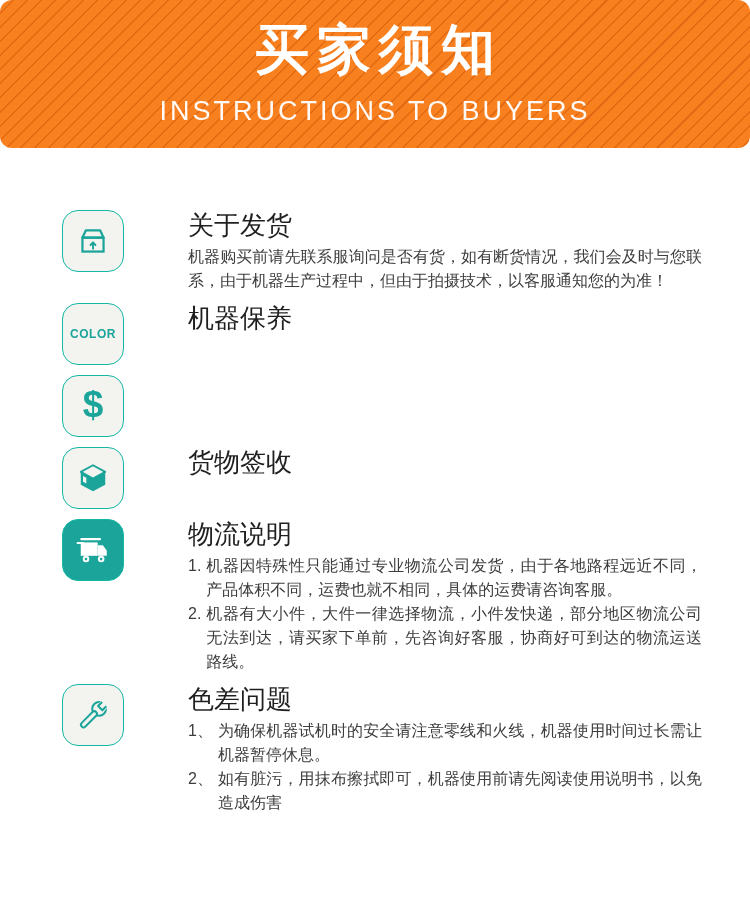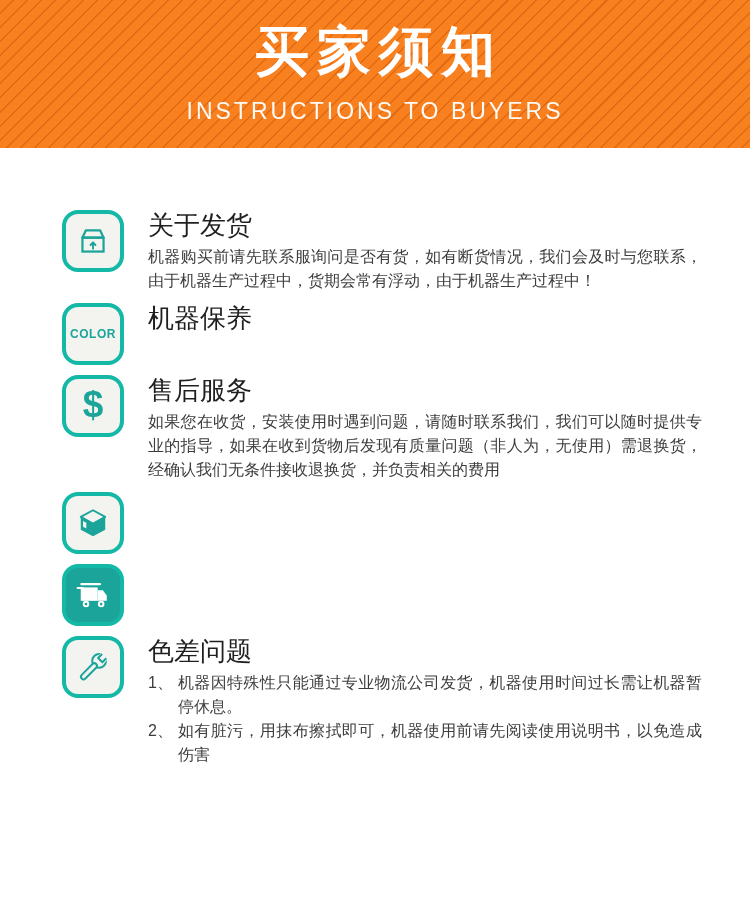--- a/index.html
+++ b/index.html
@@ -8,31 +8,32 @@
 
   
   .banner {
     height:148px; width:750px;
     background:#f8801f;
     background-image:repeating-linear-gradient(135deg,
       rgba(0,0,0,0) 0px, rgba(0,0,0,0) 8.5px,
       rgba(200,80,5,0.45) 8.5px, rgba(200,80,5,0.45) 10px);
     display:flex; flex-direction:column; align-items:center; justify-content:center;
     color:#ffffff;
+    border-radius:12px;
   }
   .banner-title { font-size:54px; font-weight:bold; letter-spacing:8px; line-height:1; padding-left:8px; }
-  .banner-sub { font-size:23px; font-weight:400; letter-spacing:3px; margin-top:20px;
+  .banner-sub { font-size:27px; font-weight:400; letter-spacing:3px; margin-top:20px;
     color:rgba(255,255,255,0.96); }
 
   
   .content { padding:62px 48px 0 62px; }
-  .section { display:flex; align-items:flex-start; margin-bottom:10px; }
+  .section { display:flex; align-items:flex-start; margin-bottom:10px;gap:40px; }
   .icon-box {
     flex:none; width:62px; height:62px; margin-right:24px;
-    border:4px solid #14b8a6; border-radius:16px; background:#f3f4ef;
+    border:1px solid #14b8a6; border-radius:16px; background:#f3f4ef;
     display:flex; align-items:center; justify-content:center; color:#1ba49a;
   }
   .icon-box.filled { background:#1ba49a; }
   .icon-label-color { font-size:12px; font-weight:bold; letter-spacing:0.5px; color:#1ba49a; }
   .icon-label-dollar { font-size:37px; font-weight:bold; color:#1ba49a; line-height:1; padding-bottom:3px; }
   .txt { flex:1; max-width:562px; }
   .sec-title { font-size:26px; line-height:30px; font-weight:500; color:#1f1f1f; margin-bottom:5px; }
   .sec-body { font-size:16px; line-height:24px; color:#3d3d3d; text-align:justify; }
   .list-item { display:flex; font-size:16px; line-height:24px; color:#3d3d3d; }
   .list-num { flex:none; margin-right:5px; }
@@ -52,85 +53,93 @@
   <div class="section">
     <div class="icon-box">
       <svg width="40" height="40" viewBox="0 0 36 36" fill="none" stroke="#1ba49a" stroke-width="2">
         <path d="M8.5 15 L11.5 8.5 H24.5 L27.5 15 Z" stroke-linejoin="round"></path>
         <rect x="8.5" y="15" width="19" height="12.5"></rect>
         <path d="M18 25 V19.8 M15.8 21.6 L18 19.2 L20.2 21.6" stroke-width="1.7" stroke-linecap="round" stroke-linejoin="round"></path>
       </svg>
     </div>
     <div class="txt">
       <div class="sec-title">关于发货</div>
-      <div class="sec-body">机器购买前请先联系服询问是否有货，如有断货情况，我们会及时与您联系，由于机器生产过程中，货期会常有浮动，由于机器生产过程中！</div>
+      <div class="sec-body">机器购买前请先联系服询问是否有货，如有断货情况，我们会及时与您联系，由于机器生产过程中，但由于拍摄技术，以客服通知您的为准！</div>
     </div>
   </div>
 
   <div class="section">
     <div class="icon-box">
       <span class="icon-label-color">COLOR</span>
     </div>
     <div class="txt">
       <div class="sec-title">机器保养</div>
     </div>
   </div>
 
   <div class="section">
     <div class="icon-box">
       <span class="icon-label-dollar">$</span>
     </div>
-    <div class="txt">
-      <div class="sec-title">售后服务</div>
-      <div class="sec-body">如果您在收货，安装使用时遇到问题，请随时联系我们，我们可以随时提供专业的指导，如果在收到货物后发现有质量问题（非人为，无使用）需退换货，经确认我们无条件接收退换货，并负责相关的费用</div>
-    </div>
   </div>
 
   <div class="section">
     <div class="icon-box">
       <svg width="40" height="40" viewBox="0 0 36 36">
         <polygon points="18,6.5 29,12.5 18,18.5 7,12.5" fill="#f3f4ef" stroke="#1ba49a" stroke-width="1.7" stroke-linejoin="round"></polygon>
         <polygon points="7,12.5 18,18.5 18,30 7,24" fill="#1ba49a"></polygon>
         <polygon points="29,12.5 18,18.5 18,30 29,24" fill="#1ba49a"></polygon>
         <polygon points="9,16.2 12,17.8 12,23 9,21.4" fill="#f3f4ef"></polygon>
       </svg>
     </div>
     <div class="txt">
+      <div class="sec-title">货物签收</div>
     </div>
   </div>
 
   <div class="section">
     <div class="icon-box filled">
       <svg width="42" height="42" viewBox="0 0 36 36">
         <path d="M8 8.7 H24 M4.8 12 H9.5" stroke="#ffffff" stroke-width="1.8" stroke-linecap="round"></path>
         <rect x="7.5" y="11.5" width="14.5" height="11.5" fill="#ffffff"></rect>
         <path d="M22 14 h4.4 l3.4 4.4 v4.6 h-7.8 z" fill="#ffffff"></path>
         <circle cx="12" cy="25.8" r="2.8" fill="#ffffff"></circle>
         <circle cx="12" cy="25.8" r="1.1" fill="#1ba49a"></circle>
         <circle cx="25" cy="25.8" r="2.8" fill="#ffffff"></circle>
         <circle cx="25" cy="25.8" r="1.1" fill="#1ba49a"></circle>
       </svg>
+    </div>
+    <div class="txt">
+      <div class="sec-title">物流说明</div>
+      <div class="list-item">
+        <span class="list-num">1.</span>
+        <span class="list-text">机器因特殊性只能通过专业物流公司发货，由于各地路程远近不同，产品体积不同，运费也就不相同，具体的运费请咨询客服。</span>
+      </div>
+      <div class="list-item">
+        <span class="list-num">2.</span>
+        <span class="list-text">机器有大小件，大件一律选择物流，小件发快递，部分地区物流公司无法到达，请买家下单前，先咨询好客服，协商好可到达的物流运送路线。</span>
+      </div>
     </div>
   </div>
 
   <div class="section">
     <div class="icon-box">
       <svg width="40" height="40" viewBox="0 0 36 36">
         <circle cx="23.5" cy="12.5" r="6.2" fill="#f3f4ef" stroke="#1ba49a" stroke-width="1.8"></circle>
         <path d="M26 4.5 L32 10.5 L27.5 15 L21.5 9 Z" fill="#f3f4ef" stroke="none"></path>
         <path d="M26.2 6.3 L22.6 9.9 L26.4 13.7 L30 10.1" fill="none" stroke="#1ba49a" stroke-width="1.8" stroke-linejoin="round"></path>
         <path d="M9.5 26.7 L19.2 17" stroke="#1ba49a" stroke-width="6.4" stroke-linecap="round"></path>
         <path d="M9.5 26.7 L19.2 17" stroke="#f3f4ef" stroke-width="2.9" stroke-linecap="round"></path>
       </svg>
     </div>
     <div class="txt">
       <div class="sec-title">色差问题</div>
       <div class="list-item">
         <span class="list-num">1、</span>
-        <span class="list-text">机器因特殊性只能通过专业物流公司发货，机器使用时间过长需让机器暂停休息。</span>
+        <span class="list-text">为确保机器试机时的安全请注意零线和火线，机器使用时间过长需让机器暂停休息。</span>
       </div>
       <div class="list-item">
         <span class="list-num">2、</span>
         <span class="list-text">如有脏污，用抹布擦拭即可，机器使用前请先阅读使用说明书，以免造成伤害</span>
       </div>
     </div>
   </div>
 
 </div>
 

